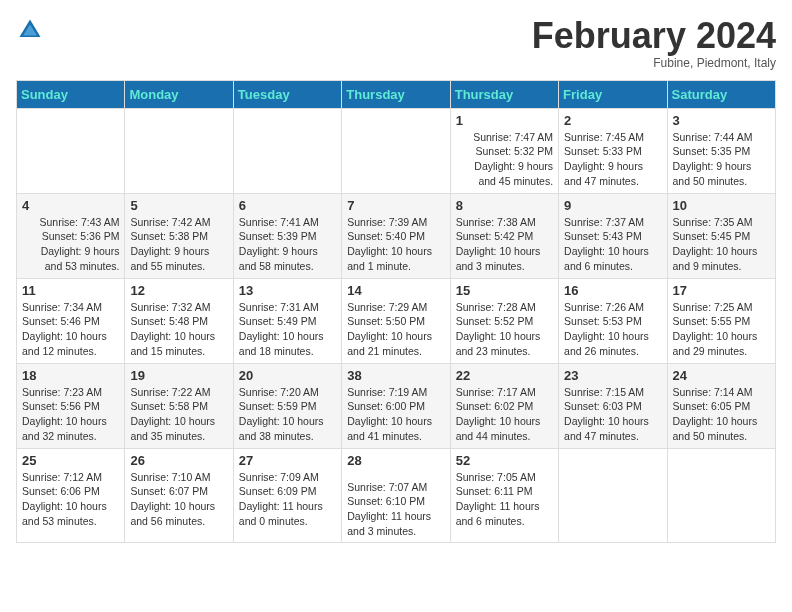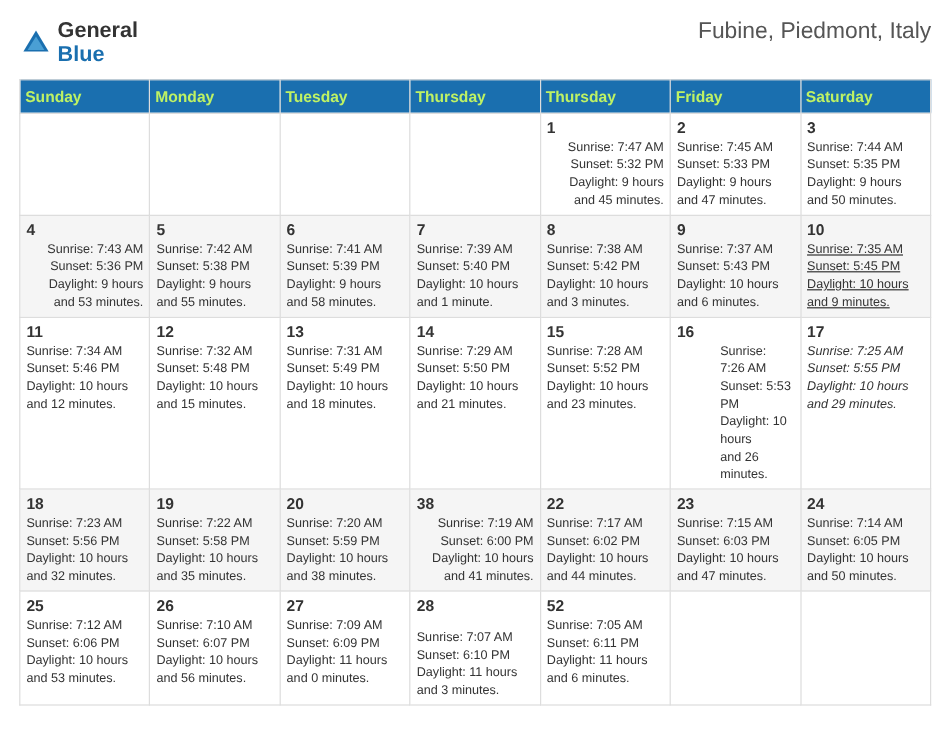--- a/index.html
+++ b/index.html
@@ -43,31 +43,31 @@
     .title-block {
       text-align: right;
     }
     .main-title {
       font-size: 36px;
       font-weight: bold;
       color: #333;
       line-height: 1.1;
     }
     .subtitle {
-      font-size: 19px;
+      font-size: 12px;
       color: #555;
     }
     .calendar {
       width: 100%;
       border-collapse: collapse;
       table-layout: fixed;
     }
     .calendar th {
       background-color: #1a6faf;
-      color: #bef264;
+      color: #5eead4;
       padding: 6px 4px;
       font-size: 13px;
       text-align: left;
       border: 1px solid #ddd;
     }
     .calendar td {
       vertical-align: top;
       border: 1px solid #ddd;
       padding: 4px 5px;
       font-size: 10.5px;
@@ -98,26 +98,23 @@
   </style>
 </head>
 <body>
 
 <div class="header">
   <div class="logo">
     <svg class="logo-icon" viewBox="0 0 40 40">
       <polygon points="20,5 35,30 5,30" fill="#1a6faf"></polygon>
       <polygon points="20,12 30,28 10,28" fill="#4a9fd4"></polygon>
     </svg>
-    <div class="logo-text">
-      <span class="logo-general">General</span>
-      <span class="logo-blue">Blue</span>
-    </div>
   </div>
   <div class="title-block">
+    <div class="main-title">February 2024</div>
     <div class="subtitle">Fubine, Piedmont, Italy</div>
   </div>
 </div>
 
 <table class="calendar">
   <thead>
     <tr>
     <th>Sunday</th>
         <th>Monday</th>
         <th>Tuesday</th>
@@ -193,21 +190,21 @@
         </td>
         <td>
           <span class="day-number">9</span>
           <div class="day-info" style="white-space: pre-line;">Sunrise: 7:37 AM
 Sunset: 5:43 PM
 Daylight: 10 hours
 and 6 minutes.</div>
         </td>
         <td>
           <span class="day-number">10</span>
-          <div class="day-info" style="white-space: pre-line; text-decoration: underline;">Sunrise: 7:35 AM
+          <div class="day-info" style="white-space: pre-line;">Sunrise: 7:35 AM
 Sunset: 5:45 PM
 Daylight: 10 hours
 and 9 minutes.</div>
         </td>
       </tr>
       <tr class="row-odd">
         <td>
           <span class="day-number">11</span>
           <div class="day-info" style="white-space: pre-line;">Sunrise: 7:34 AM
 Sunset: 5:46 PM
@@ -237,28 +234,28 @@
         </td>
         <td>
           <span class="day-number">15</span>
           <div class="day-info" style="white-space: pre-line;">Sunrise: 7:28 AM
 Sunset: 5:52 PM
 Daylight: 10 hours
 and 23 minutes.</div>
         </td>
         <td>
           <span class="day-number">16</span>
-          <div class="day-info" style="white-space: pre-line; margin-left: 36px;">Sunrise: 7:26 AM
+          <div class="day-info" style="white-space: pre-line;">Sunrise: 7:26 AM
 Sunset: 5:53 PM
 Daylight: 10 hours
 and 26 minutes.</div>
         </td>
         <td>
           <span class="day-number">17</span>
-          <div class="day-info" style="white-space: pre-line; font-style: italic;">Sunrise: 7:25 AM
+          <div class="day-info" style="white-space: pre-line;">Sunrise: 7:25 AM
 Sunset: 5:55 PM
 Daylight: 10 hours
 and 29 minutes.</div>
         </td>
       </tr>
       <tr class="row-even">
         <td>
           <span class="day-number">18</span>
           <div class="day-info" style="white-space: pre-line;">Sunrise: 7:23 AM
 Sunset: 5:56 PM
@@ -274,21 +271,21 @@
         </td>
         <td>
           <span class="day-number">20</span>
           <div class="day-info" style="white-space: pre-line;">Sunrise: 7:20 AM
 Sunset: 5:59 PM
 Daylight: 10 hours
 and 38 minutes.</div>
         </td>
         <td>
           <span class="day-number">38</span>
-          <div class="day-info" style="white-space: pre-line; text-align: right;">Sunrise: 7:19 AM
+          <div class="day-info" style="white-space: pre-line;">Sunrise: 7:19 AM
 Sunset: 6:00 PM
 Daylight: 10 hours
 and 41 minutes.</div>
         </td>
         <td>
           <span class="day-number">22</span>
           <div class="day-info" style="white-space: pre-line;">Sunrise: 7:17 AM
 Sunset: 6:02 PM
 Daylight: 10 hours
 and 44 minutes.</div>

